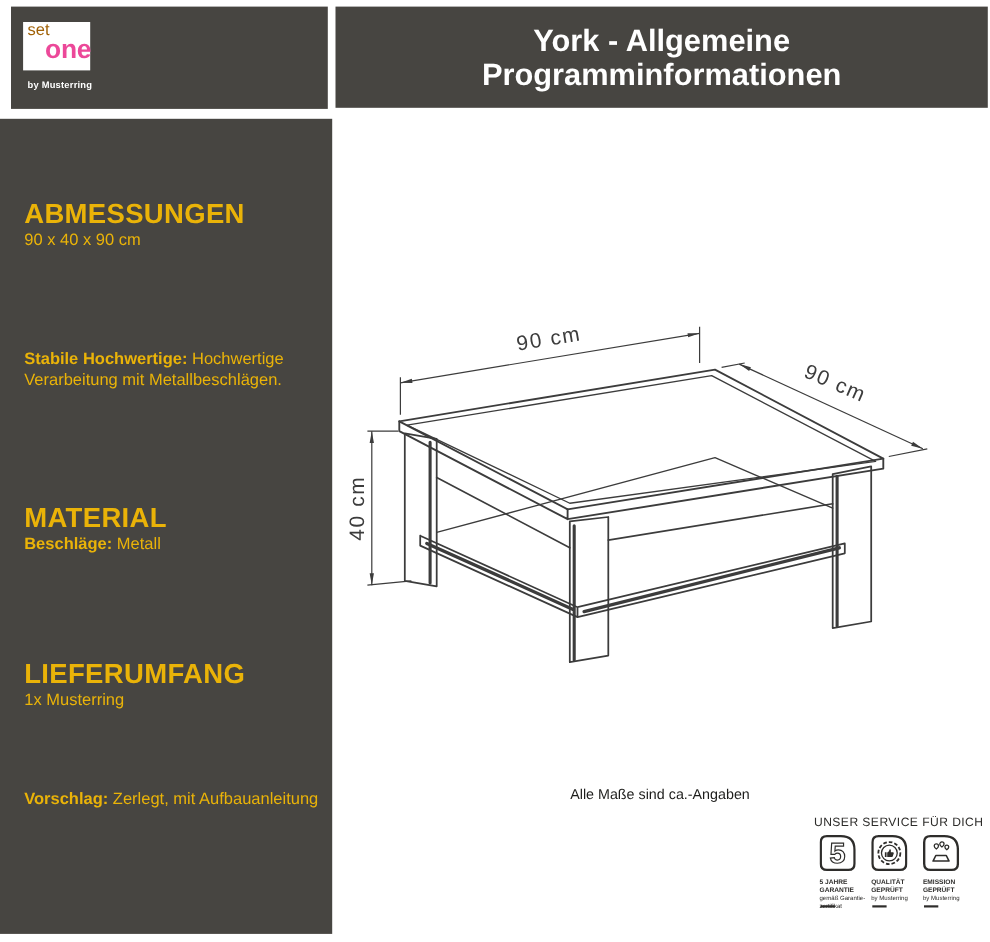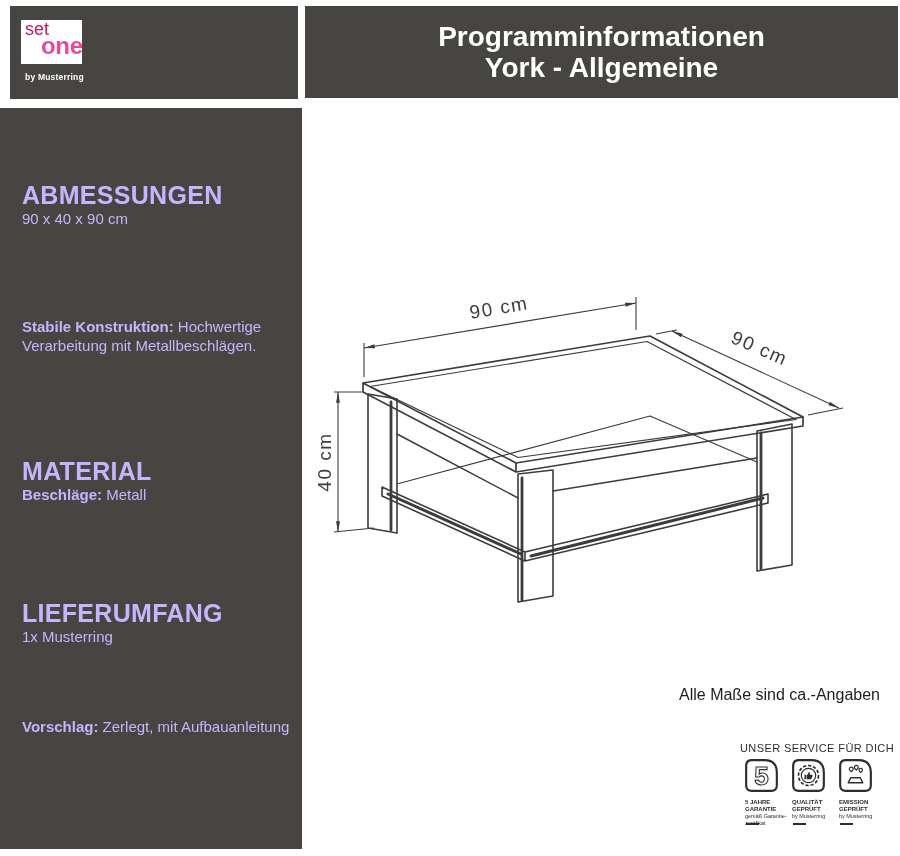--- a/index.html
+++ b/index.html
@@ -4,42 +4,42 @@
 <style>
   html,body{margin:0;padding:0}
   body{
     width:900px;height:856px;position:relative;background:#ffffff;
     font-family:"Liberation Sans",sans-serif;overflow:hidden;
   }
   .panel{background:#474541}
   
   .logo-block{position:absolute;left:10px;top:6px;width:288px;height:93px}
   .logo-square{position:absolute;left:11px;top:14px;width:61px;height:44px;background:#fff}
-  .logo-set{position:absolute;left:4px;top:0px;font-size:18px;line-height:1;color:#be185d;font-weight:400}
+  .logo-set{position:absolute;left:4px;top:0px;font-size:15px;line-height:1;color:#a16207;font-weight:400}
   .logo-one{position:absolute;left:20px;top:14px;font-size:24px;line-height:1;color:#ec4899;font-weight:700;letter-spacing:-.3px}
   .logo-byline{position:absolute;left:15px;top:66px;font-size:8.5px;font-weight:700;color:#fff;letter-spacing:.2px}
   
   .header{position:absolute;left:305px;top:6px;width:593px;height:92px;
     display:flex;flex-direction:column;align-items:center;justify-content:center}
   .header .t{color:#fff;font-weight:700;font-size:28px;line-height:31px;text-align:center}
   
   .sidebar{position:absolute;left:0;top:108px;width:302px;height:741px}
-  .sec{position:absolute;left:22px;width:272px;color:#c4b5fd}
+  .sec{position:absolute;left:22px;width:272px;color:#eab308}
   .sec .h{font-size:25px;font-weight:700;letter-spacing:.3px;line-height:26px;margin-bottom:2px}
   .sec .line{font-size:15px;line-height:18.5px}
   .b{font-weight:700}
   .s1{top:74px}.s2{top:210px}.s3{top:350px}.s4{top:492px}.s5{top:610px}
   
   .drawing{position:absolute;left:320px;top:270px;width:560px;height:440px;overflow:visible}
   .drawing svg{overflow:visible}
   svg text{font-family:"Liberation Sans",sans-serif}
   .dim-label{font-size:19px;letter-spacing:1.5px;fill:#3c3c3c}
   
-  .note{position:absolute;left:320px;top:686px;width:560px;text-align:right;
-    font-size:16px;color:#1d1d1b}
+  .note{position:absolute;left:320px;top:714px;width:560px;text-align:center;
+    font-size:13px;color:#1d1d1b}
   
   .service{position:absolute;left:740px;top:742px;width:145px;color:#2e2d2b}
   .service .sh{font-size:11px;font-weight:400;letter-spacing:.4px;white-space:nowrap}
   .badges{display:flex;margin-left:5px;margin-top:5px}
   .badge{width:34px;margin-right:13px;position:relative;height:74px}
   .badge:last-child{margin-right:0}
   .badge .t{font-size:6px;font-weight:700;line-height:7px;margin-top:3px;white-space:nowrap}
   .badge .st{font-size:5.5px;line-height:6.5px;white-space:nowrap}
   .badge .bar{position:absolute;left:1px;top:64px;width:13px;height:2px;background:#2e2d2b}
 </style>
@@ -48,33 +48,33 @@
 
 <div class="logo-block panel">
   <div class="logo-square">
     <span class="logo-set">set</span>
     <span class="logo-one">one</span>
   </div>
   <div class="logo-byline">by Musterring</div>
 </div>
 
 <div class="header panel">
+  <div class="t">York - Allgemeine</div>
   <div class="t">Programminformationen</div>
-  <div class="t">York - Allgemeine</div>
 </div>
 
 <div class="sidebar panel">
 
   <div class="sec s1">
     <div class="h">ABMESSUNGEN</div>
     <div class="line">90 x 40 x 90 cm</div>
   </div>
 
   <div class="sec s2">
-    <div class="line"><span class="b">Stabile Konstruktion:</span> <span>Hochwertige Verarbeitung mit Metallbeschlägen.</span></div>
+    <div class="line"><span class="b">Stabile Hochwertige:</span> <span>Hochwertige Verarbeitung mit Metallbeschlägen.</span></div>
   </div>
 
   <div class="sec s3">
     <div class="h">MATERIAL</div>
     <div class="line"><span class="b">Beschläge:</span> <span>Metall</span></div>
   </div>
 
   <div class="sec s4">
     <div class="h">LIEFERUMFANG</div>
     <div class="line">1x Musterring</div>

